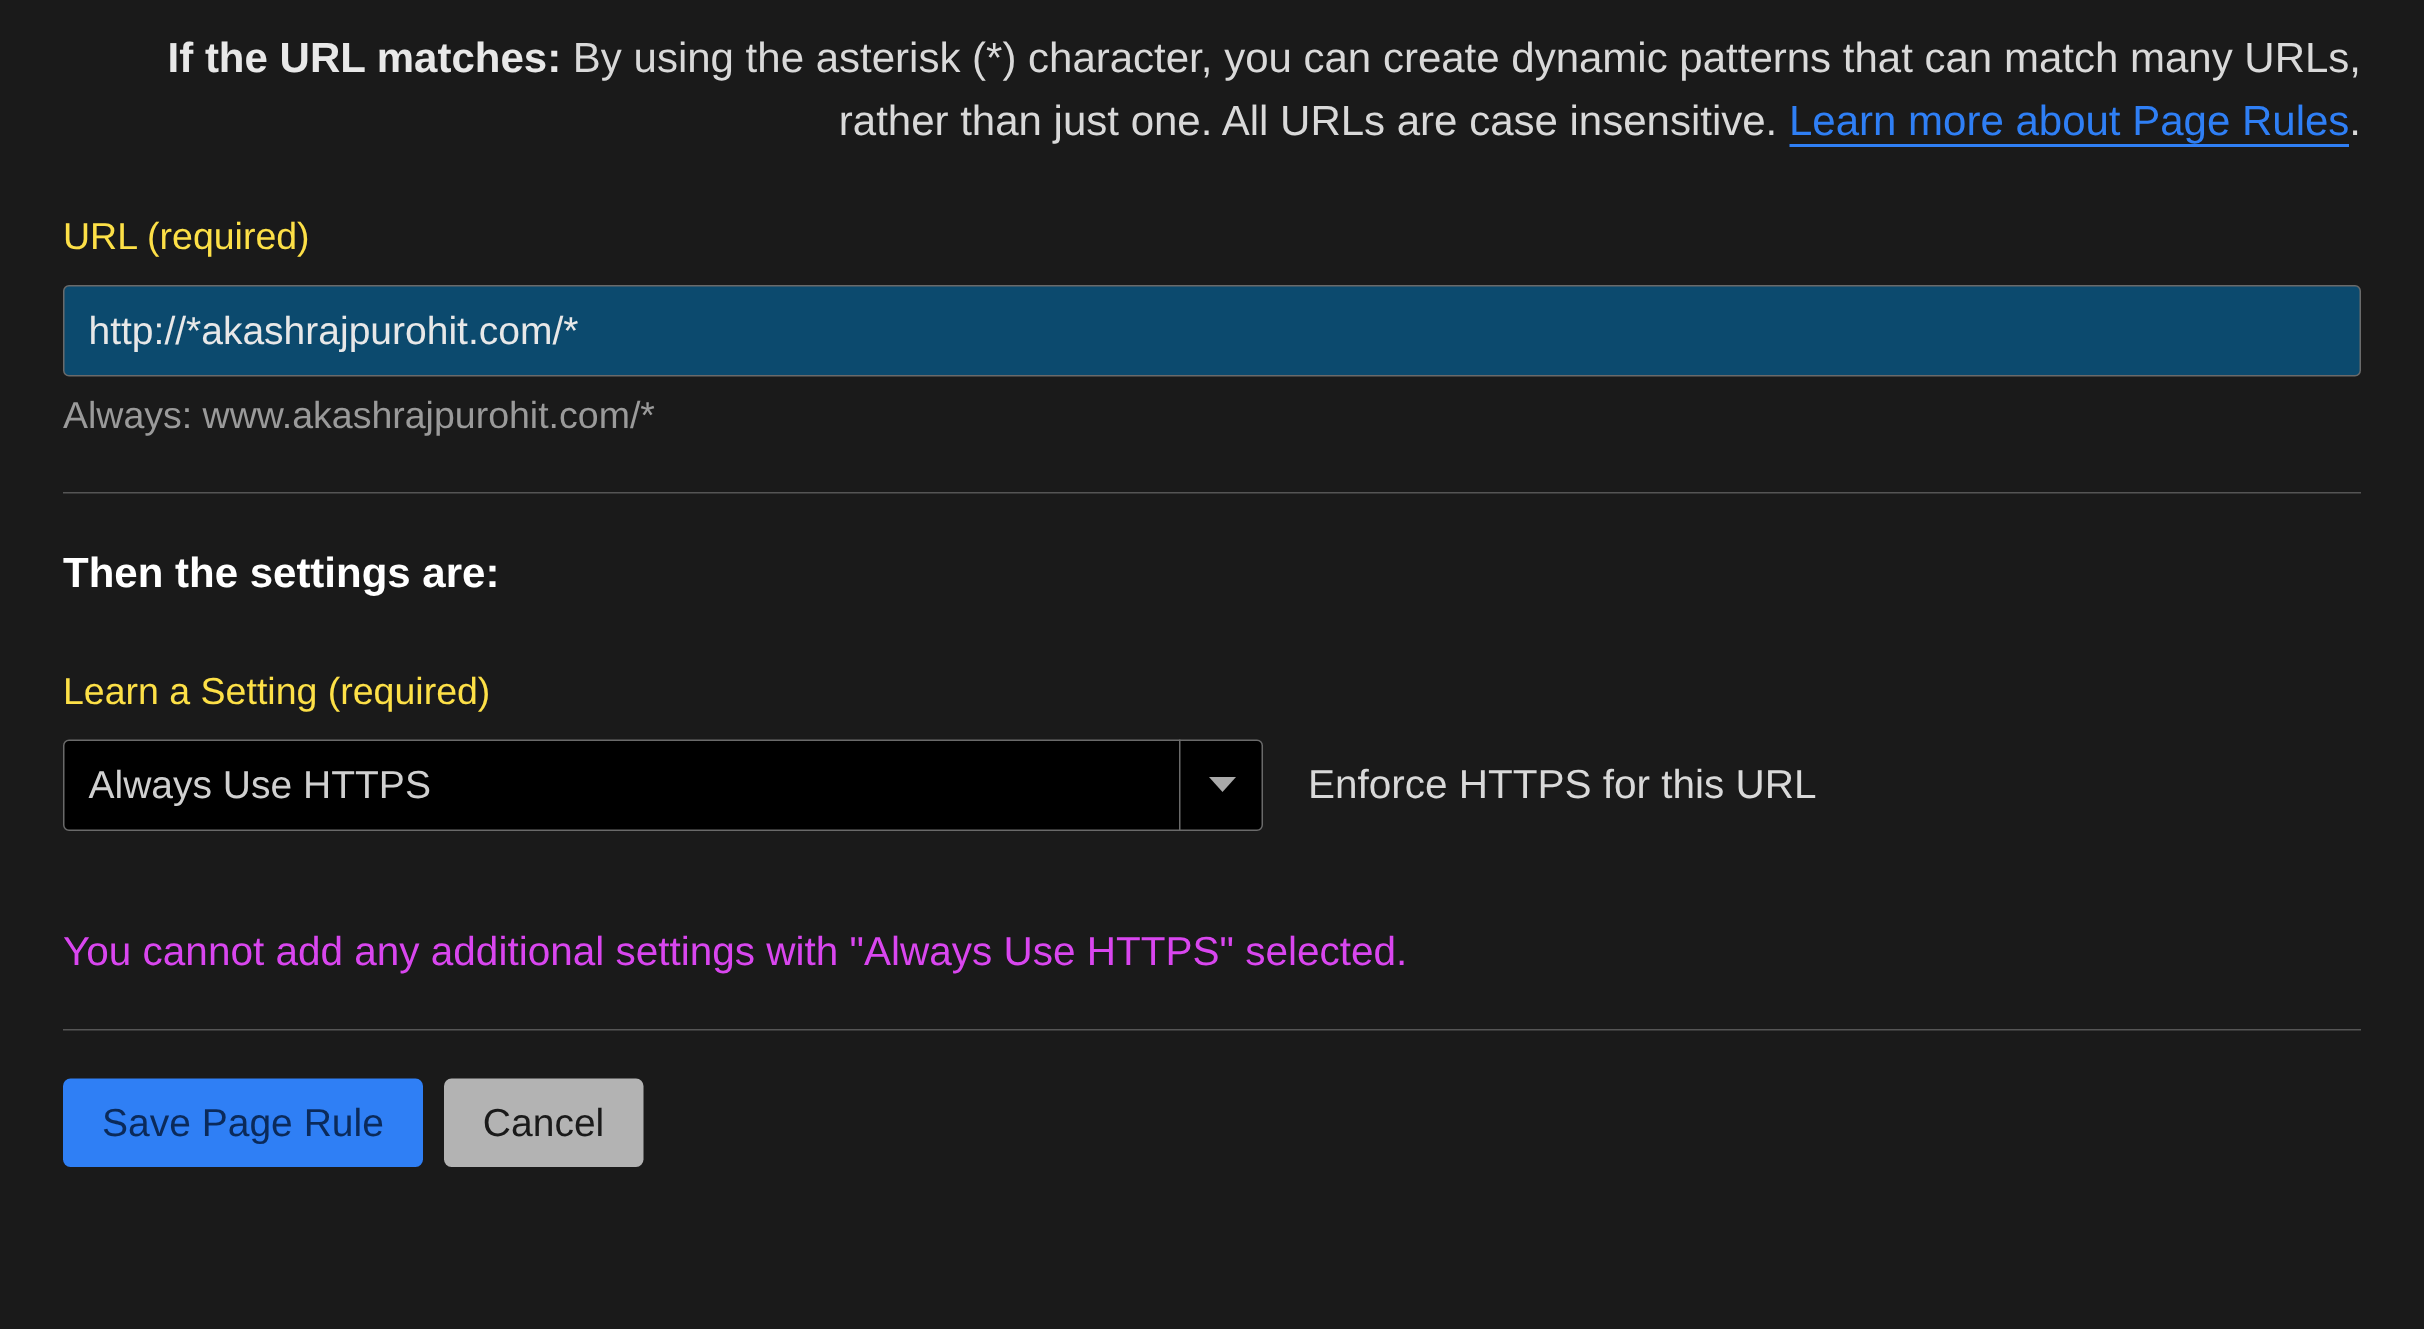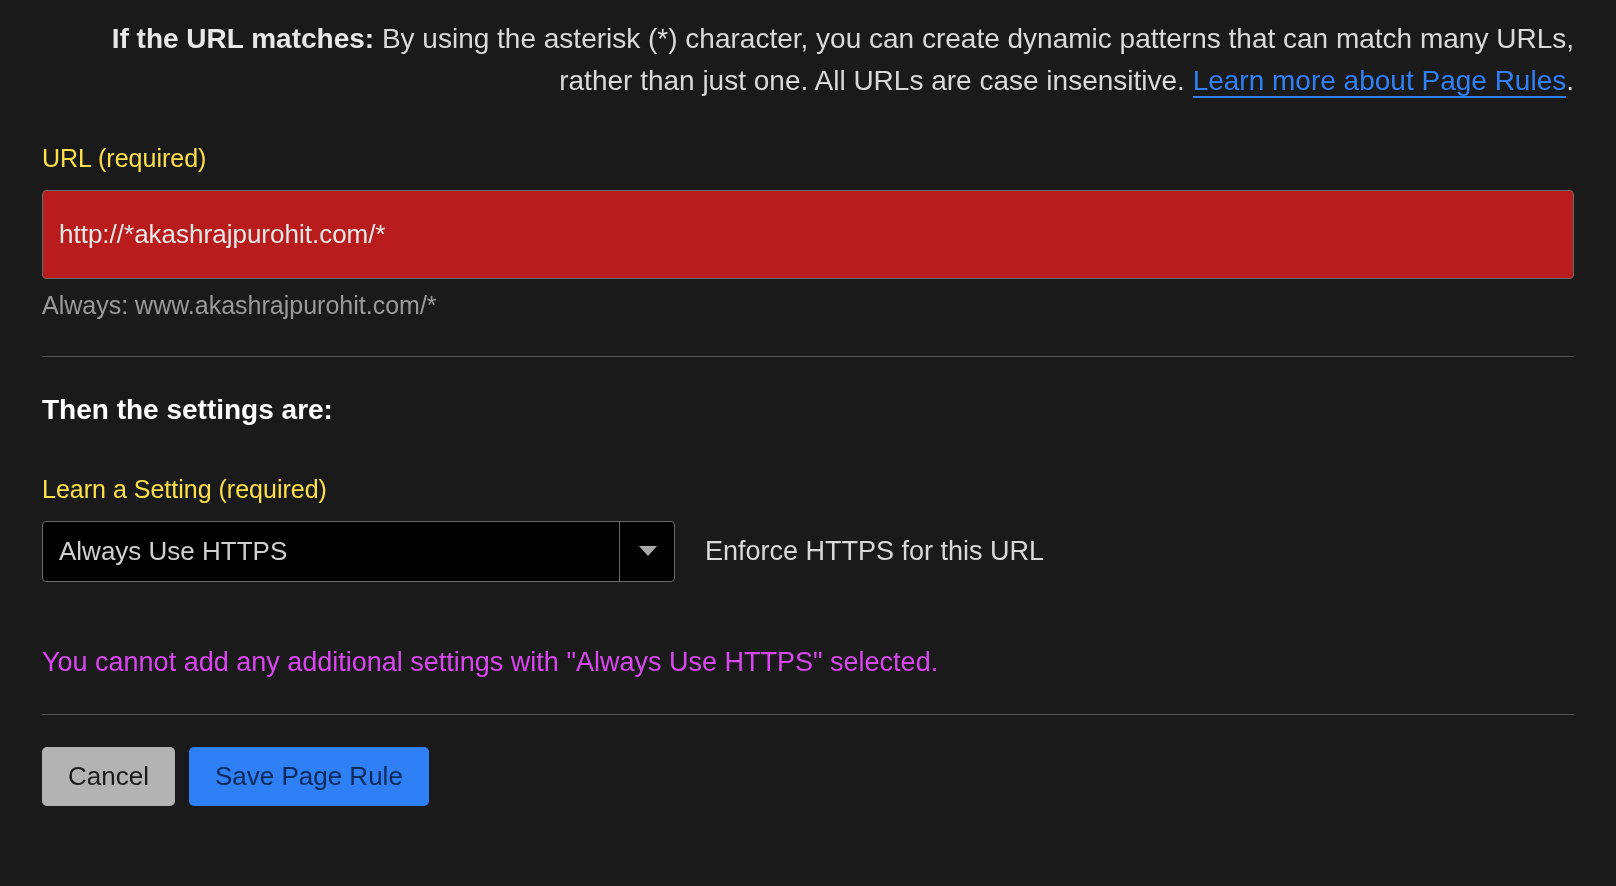--- a/index.html
+++ b/index.html
@@ -31,24 +31,24 @@
       border-bottom: 2px solid #2f7ff5;
     }
     .form-label {
       display: block;
       font-size: 25px;
       margin-bottom: 12px;
       color: #fde047;
     }
     .text-input {
       width: 100%;
-      background-color: #b91c1c;
+      background-color: #0c4a6e;
       border: 1px solid #6a6a6a;
       border-radius: 4px;
-      padding: 28px 16px;
+      padding: 14px 16px;
       color: #e8e8e8;
       font-size: 26px;
       font-family: inherit;
     }
     .helper-text {
       color: #9a9a9a;
       font-size: 25px;
       margin-top: 8px;
     }
     .divider {
@@ -62,21 +62,21 @@
       color: #ffffff;
       margin-bottom: 40px;
     }
     .select-row {
       display: flex;
       align-items: center;
       gap: 30px;
     }
     .select-wrapper {
       position: relative;
-      width: 633px;
+      width: 800px;
     }
     .select-input {
       width: 100%;
       background-color: #000000;
       border: 1px solid #6a6a6a;
       border-radius: 4px;
       padding: 14px 16px;
       color: #d0d0d0;
       font-size: 26px;
       font-family: inherit;
@@ -163,18 +163,18 @@
     </div>
   </div>
   <div class="select-description">Enforce HTTPS for this URL</div>
 </div>
 
 <p class="warning-text">You cannot add any additional settings with "Always Use HTTPS" selected.</p>
 
 <hr class="divider">
 
 <div class="button-row">
+  <button class="btn btn-primary">Save Page Rule</button>
   <button class="btn btn-secondary">Cancel</button>
-  <button class="btn btn-primary">Save Page Rule</button>
 </div>
 
 
 
 
 </body></html>

